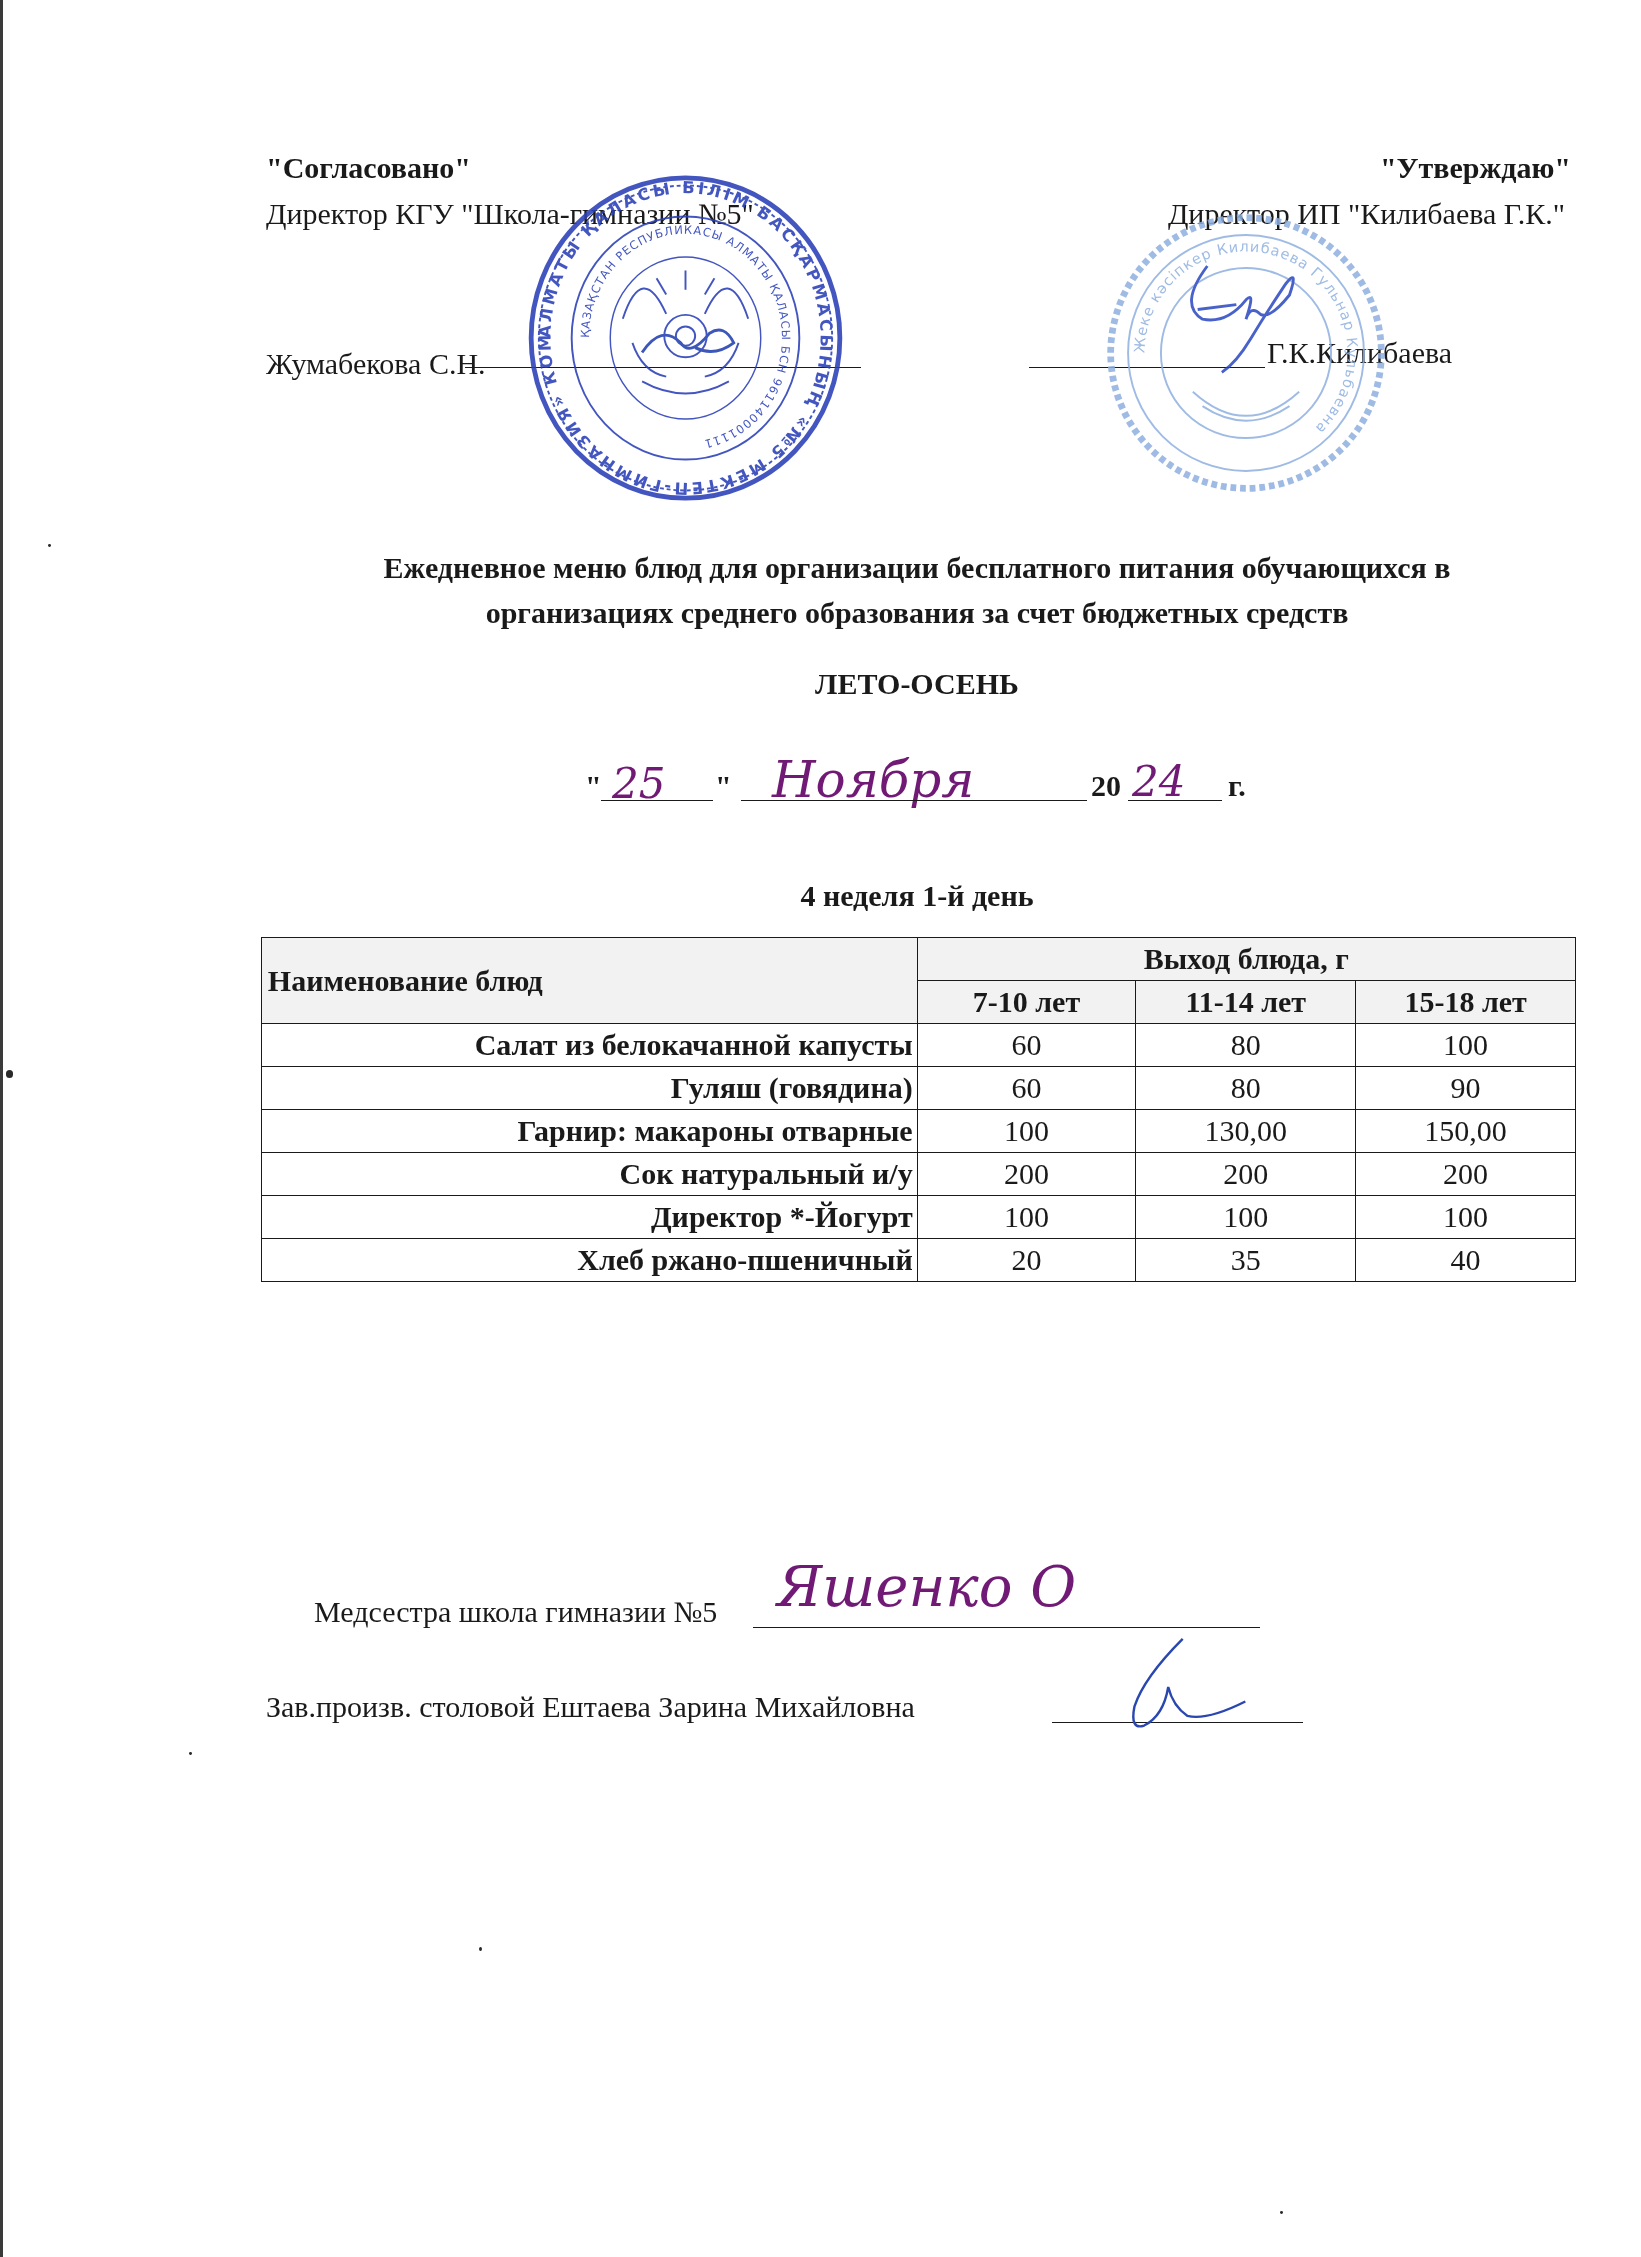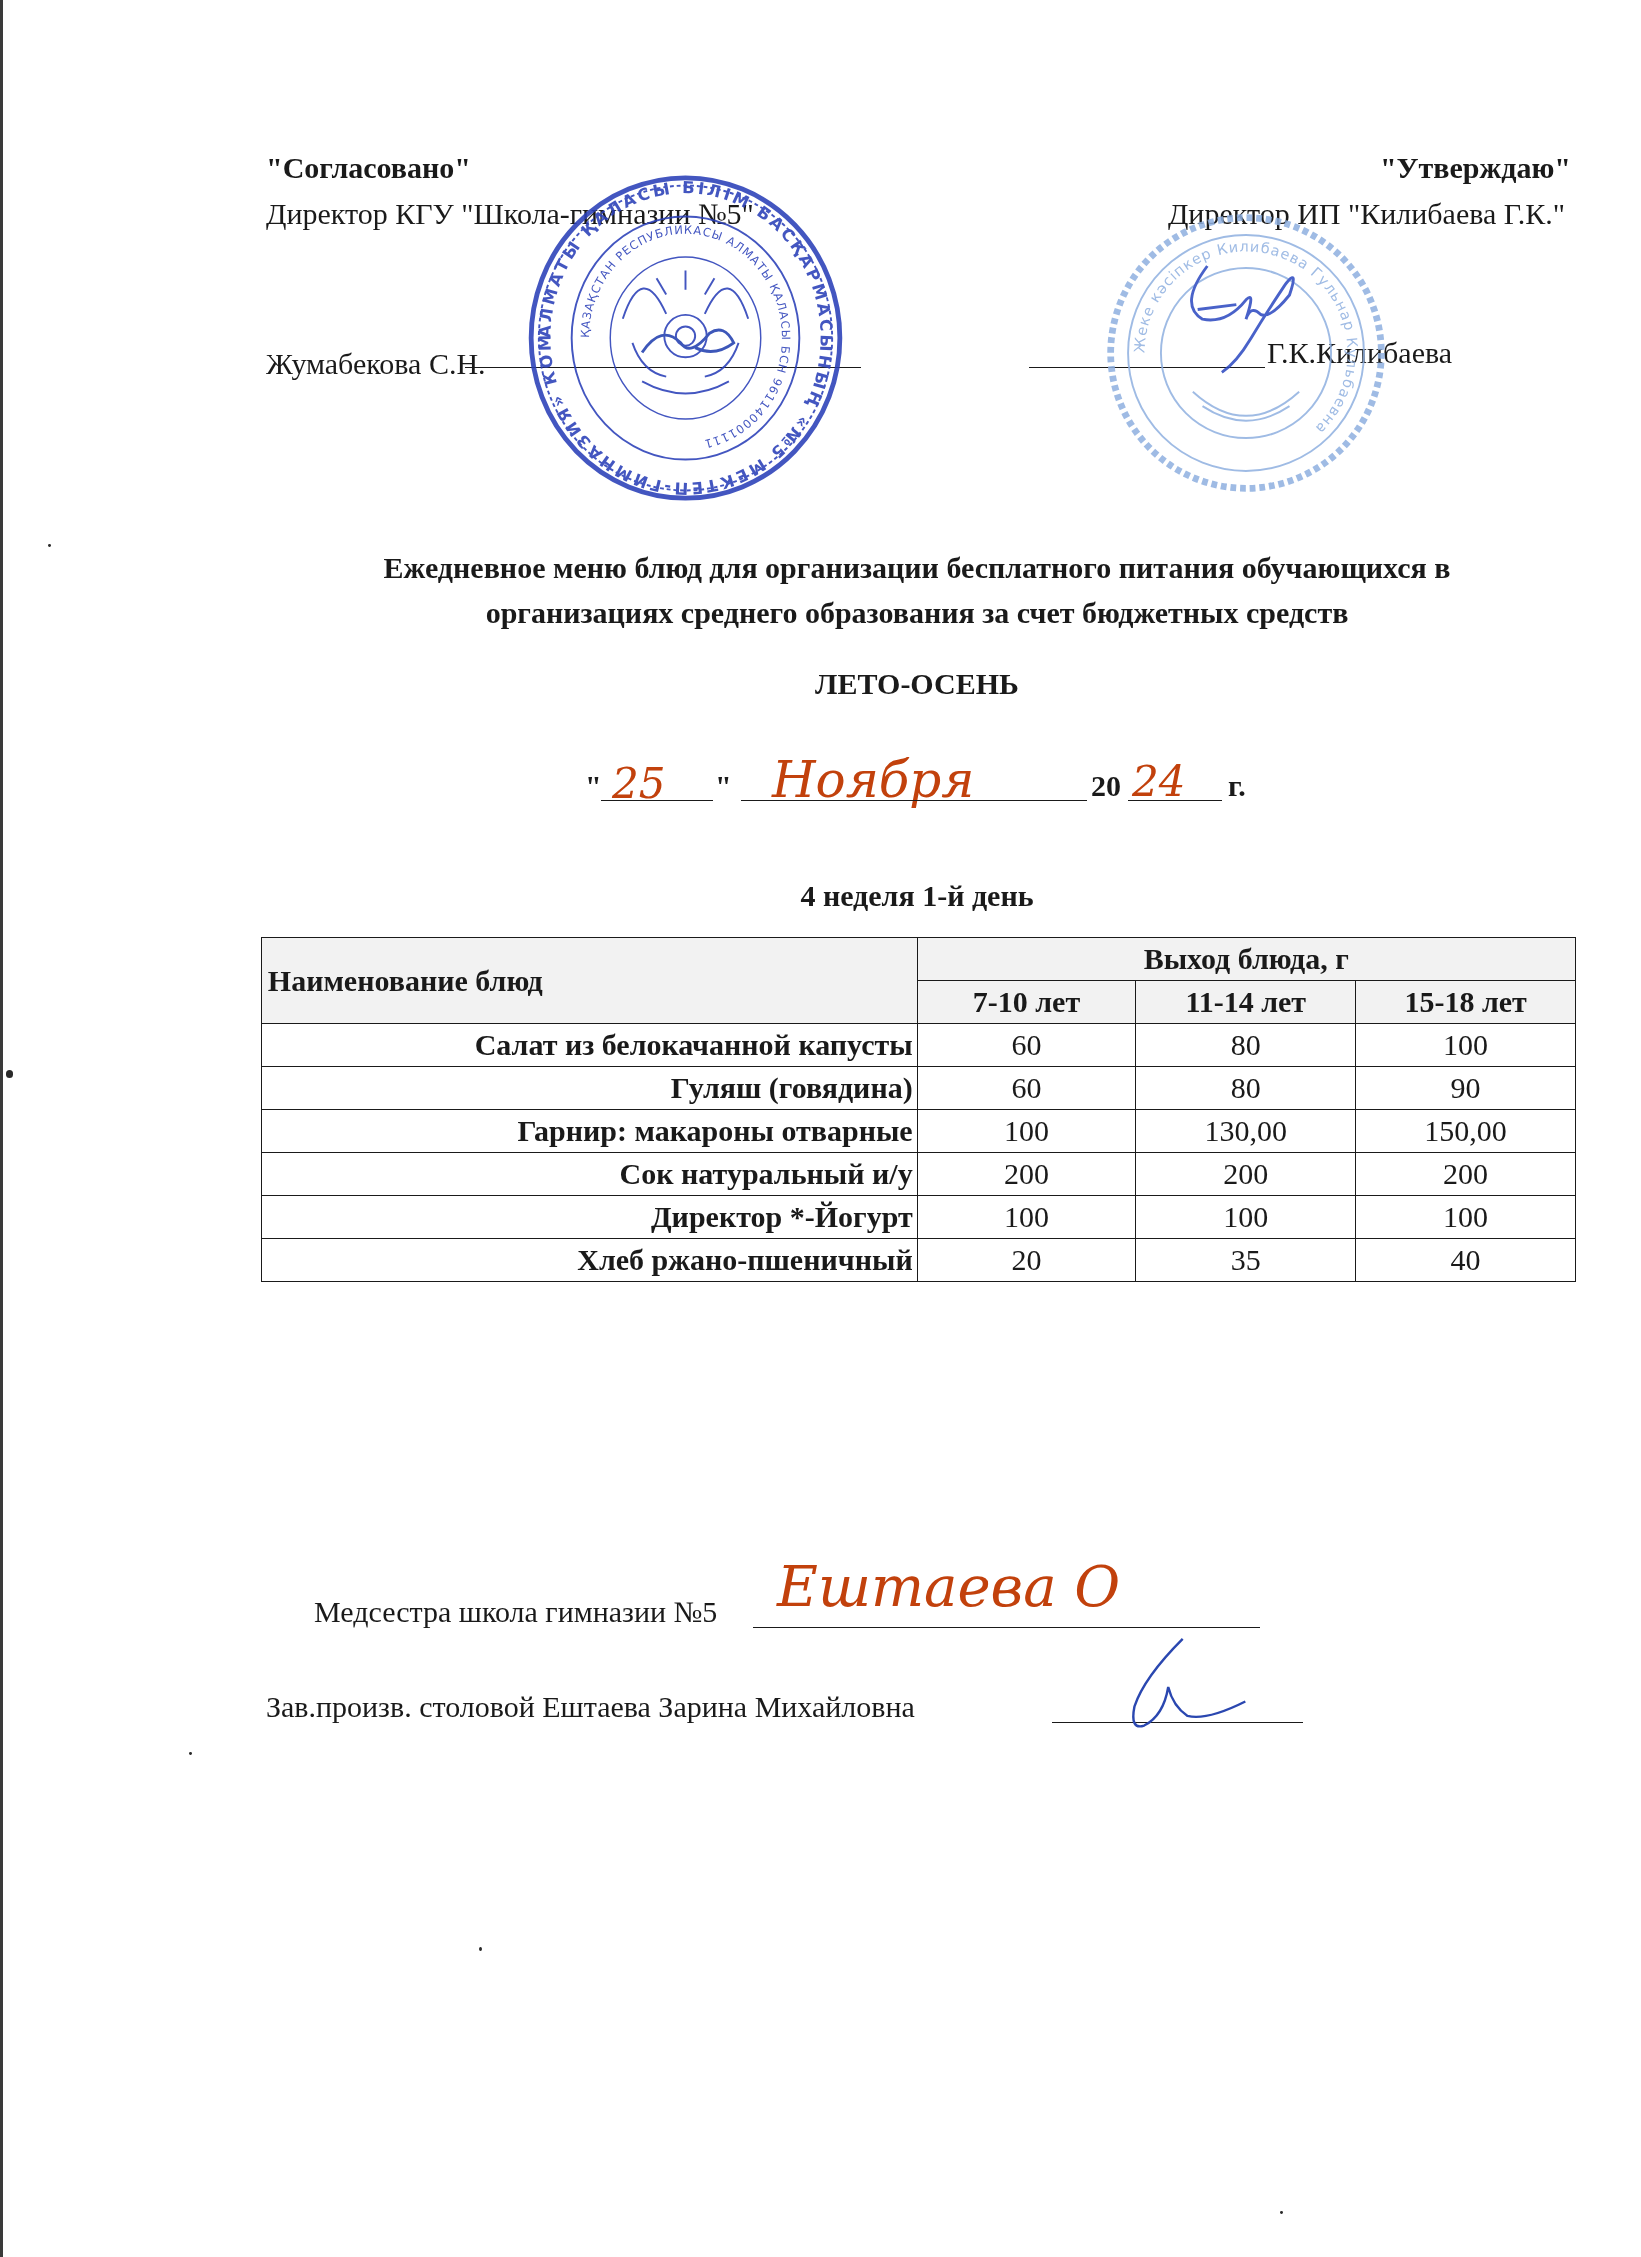--- a/index.html
+++ b/index.html
@@ -28,21 +28,21 @@
   .sigline { position: absolute; height: 0; border-top: 1.9px solid #1a1a1a; }
 
   
   .title {
     position: absolute; left: 251px; width: 1332px; text-align: center;
     font-weight: bold; font-size: 30px; line-height: 44px;
   }
 
   
   .date-row { position: absolute; top: 763px; left: 0; width: 1641px; height: 48px; }
-  .hand { position: absolute; color: #c2410c; font-family: "DejaVu Serif", serif; font-style: italic; text-align: center; }
+  .hand { position: absolute; color: #701a75; font-family: "DejaVu Serif", serif; font-style: italic; text-align: center; }
 
   
   table.menu {
     position: absolute; left: 261px; top: 937px;
     width: 1315px; border-collapse: collapse;
     font-size: 30px;
   }
   table.menu td, table.menu th {
     border: 1.9px solid #1a1a1a; padding: 0 3.9px; height: 42px;
     line-height: 42px; white-space: nowrap;
@@ -202,21 +202,21 @@
       <td class="name">Хлеб ржано-пшеничный</td>
       <td class="num">20</td>
       <td class="num">35</td>
       <td class="num">40</td>
     </tr>
   </tbody>
 </table>
 
 <div class="footer-line" style="left:266px; top:1597px;margin-left:48px;">Медсестра школа гимназии №5</div>
 <div class="sigline" style="left:753px; top:1627px; width:507px;"></div>
-<span class="hand" style="left:777px; top:1554px; font-size:56px;">Ештаева О</span>
+<span class="hand" style="left:777px; top:1554px; font-size:56px;">Яшенко О</span>
 
 <div class="footer-line" style="left:266px; top:1692px;">Зав.произв. столовой Ештаева Зарина Михайловна</div>
 <div class="sigline" style="left:1052px; top:1722px; width:251px;"></div>
 <div class="stamp" style="left:1091px; top:1634px;">
   <svg width="193" height="106" viewBox="0 0 200 110">
     <path d="M95,5 q-40,40 -50,70 q-5,25 10,20 q20,-10 25,-40 q5,20 20,30 q20,5 60,-15" stroke="#2a47b0" stroke-width="2.5" fill="none"></path>
   </svg>
 </div>
 
 

